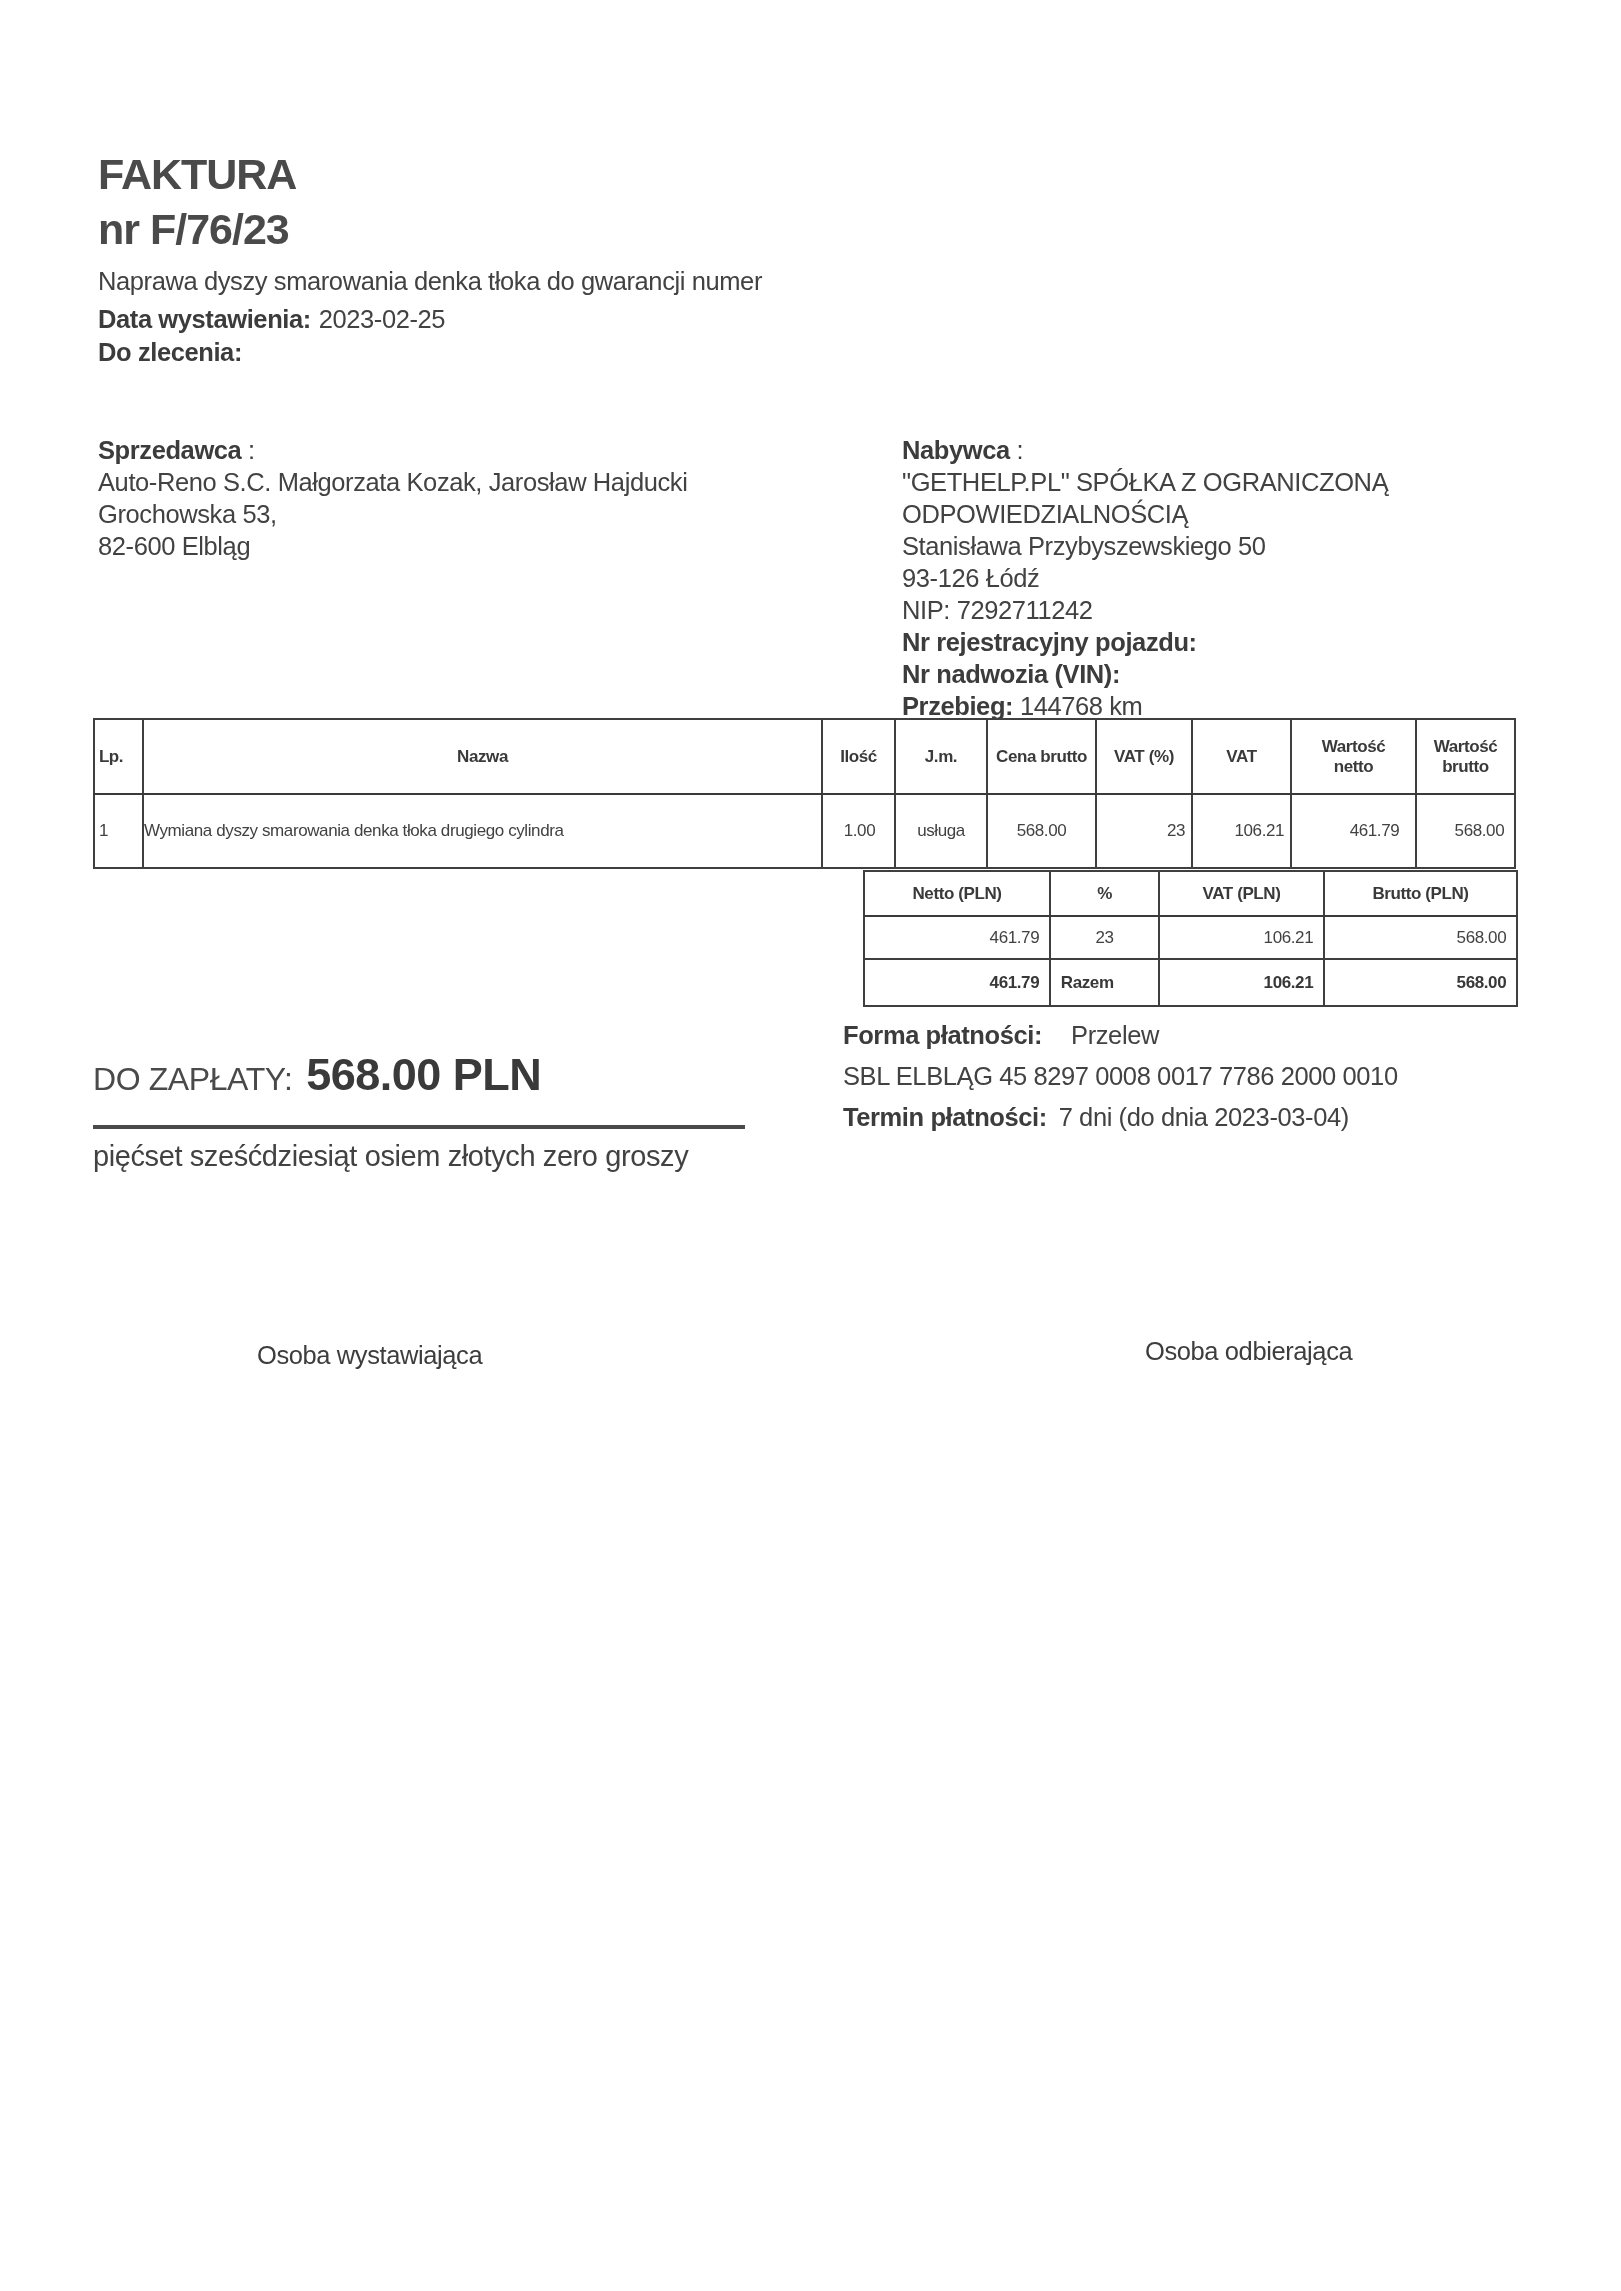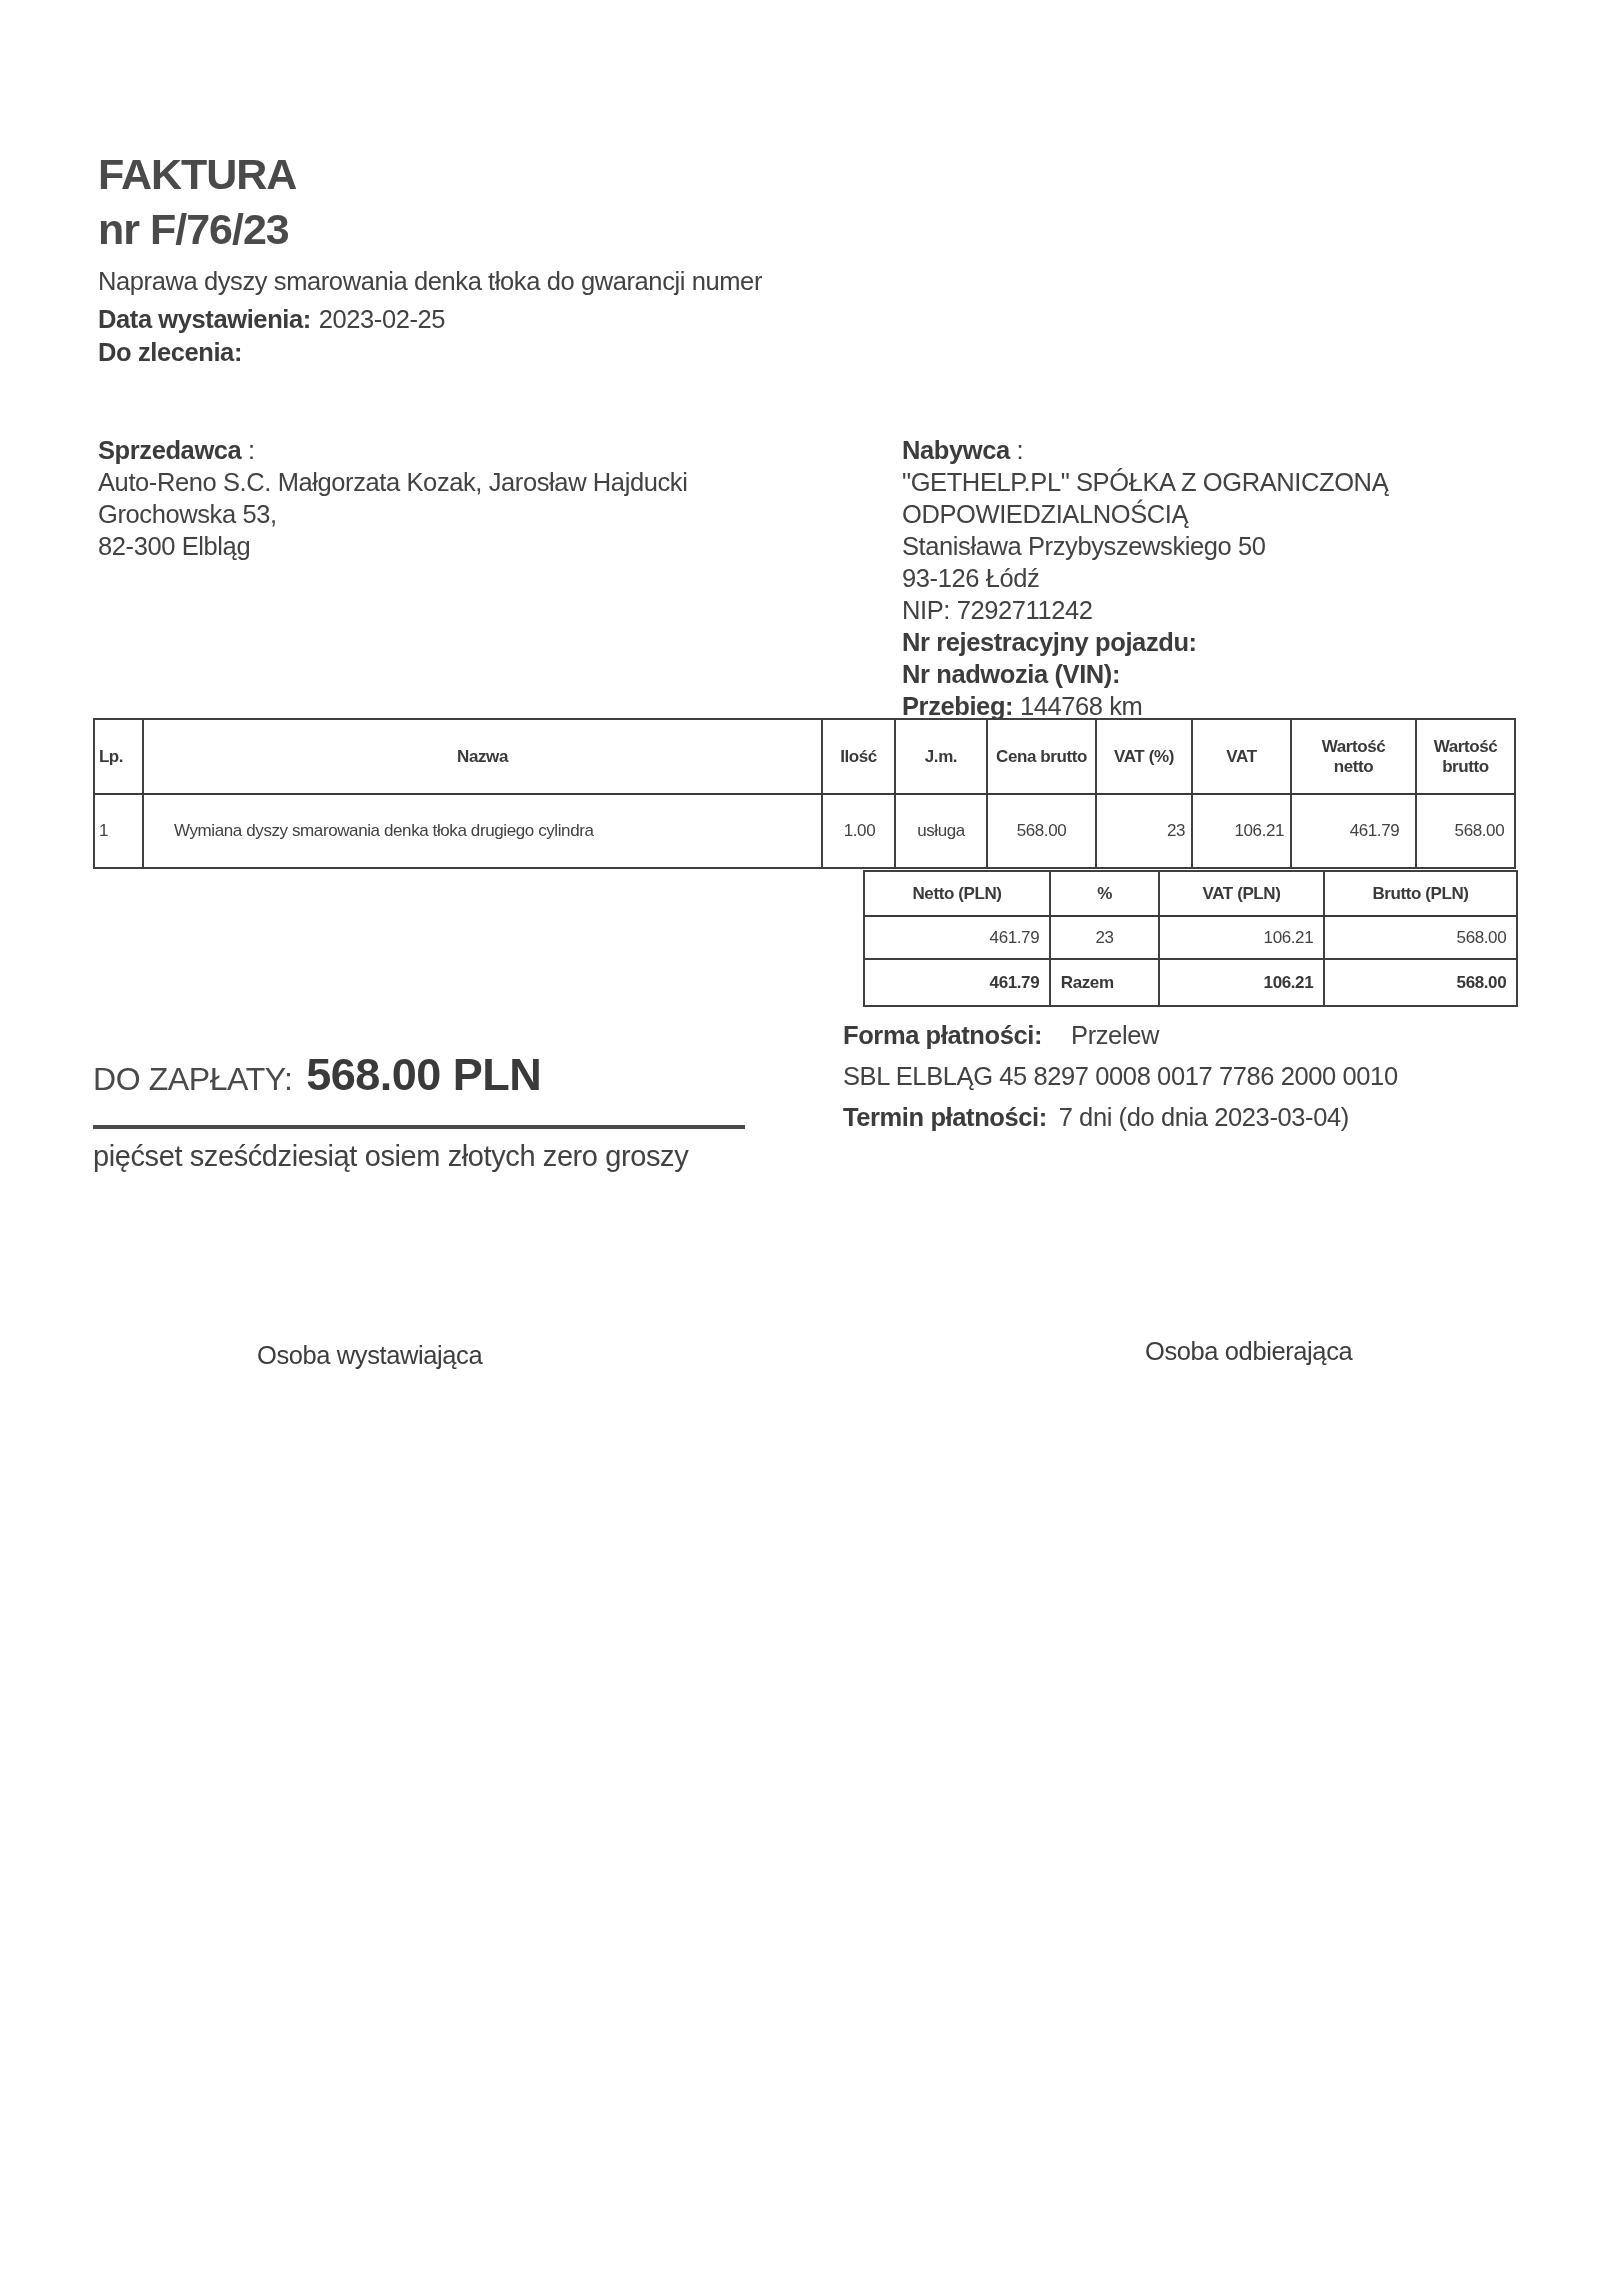--- a/index.html
+++ b/index.html
@@ -64,21 +64,21 @@
     font-weight: bold;
     color: #3a3a3a;
     text-align: center;
     line-height: 1.16;
     height: 69px;
     border-bottom: 2.9px solid #3a3a3a;
   }
   .items-table td { height: 68px; }
   .items-table th.h-lp { text-align: left; padding-left: 3.9px; }
   td.c-lp   { text-align: left; padding-left: 3.9px; }
-  td.c-name { text-align: left; padding-left: 30px; line-height: 1.22; }
+  td.c-name { text-align: left; padding-left: 0; line-height: 1.22; }
   td.c-qty  { text-align: center; padding-right: 5.9px; }
   td.c-unit { text-align: center; }
   td.c-price{ text-align: center; }
   td.c-vatp { text-align: right; padding-right: 5.9px; }
   td.c-vat  { text-align: right; padding-right: 5.9px; }
   td.c-net  { text-align: right; padding-right: 15.7px; }
   td.c-gross{ text-align: right; padding-right: 9.8px; }
 
   .summary-table { left: 863px; top: 870px; }
   .summary-table table { width: 653px; border: 2.9px solid #3a3a3a; }
@@ -137,21 +137,21 @@
     <span class="lbl">Data wystawienia:</span><span class="val">2023-02-25</span>
   </div>
   <div class="abs meta-line" style="top:338px;">
     <span class="lbl">Do zlecenia:</span>
   </div>
 
   <div class="abs party seller">
     <div class="hdr"><span>Sprzedawca</span><span class="colon"> :</span></div>
     <div>Auto-Reno S.C. Małgorzata Kozak, Jarosław Hajducki</div>
     <div>Grochowska 53,</div>
-    <div>82-300 Elbląg</div>
+    <div>82-600 Elbląg</div>
   </div>
 
   <div class="abs party buyer">
     <div class="hdr"><span>Nabywca</span><span class="colon"> :</span></div>
     <div>"GETHELP.PL" SPÓŁKA Z OGRANICZONĄ</div>
     <div>ODPOWIEDZIALNOŚCIĄ</div>
     <div>Stanisława Przybyszewskiego 50</div>
     <div>93-126 Łódź</div>
     <div>NIP: 7292711242</div>
     <div class="blbl">Nr rejestracyjny pojazdu:</div>

